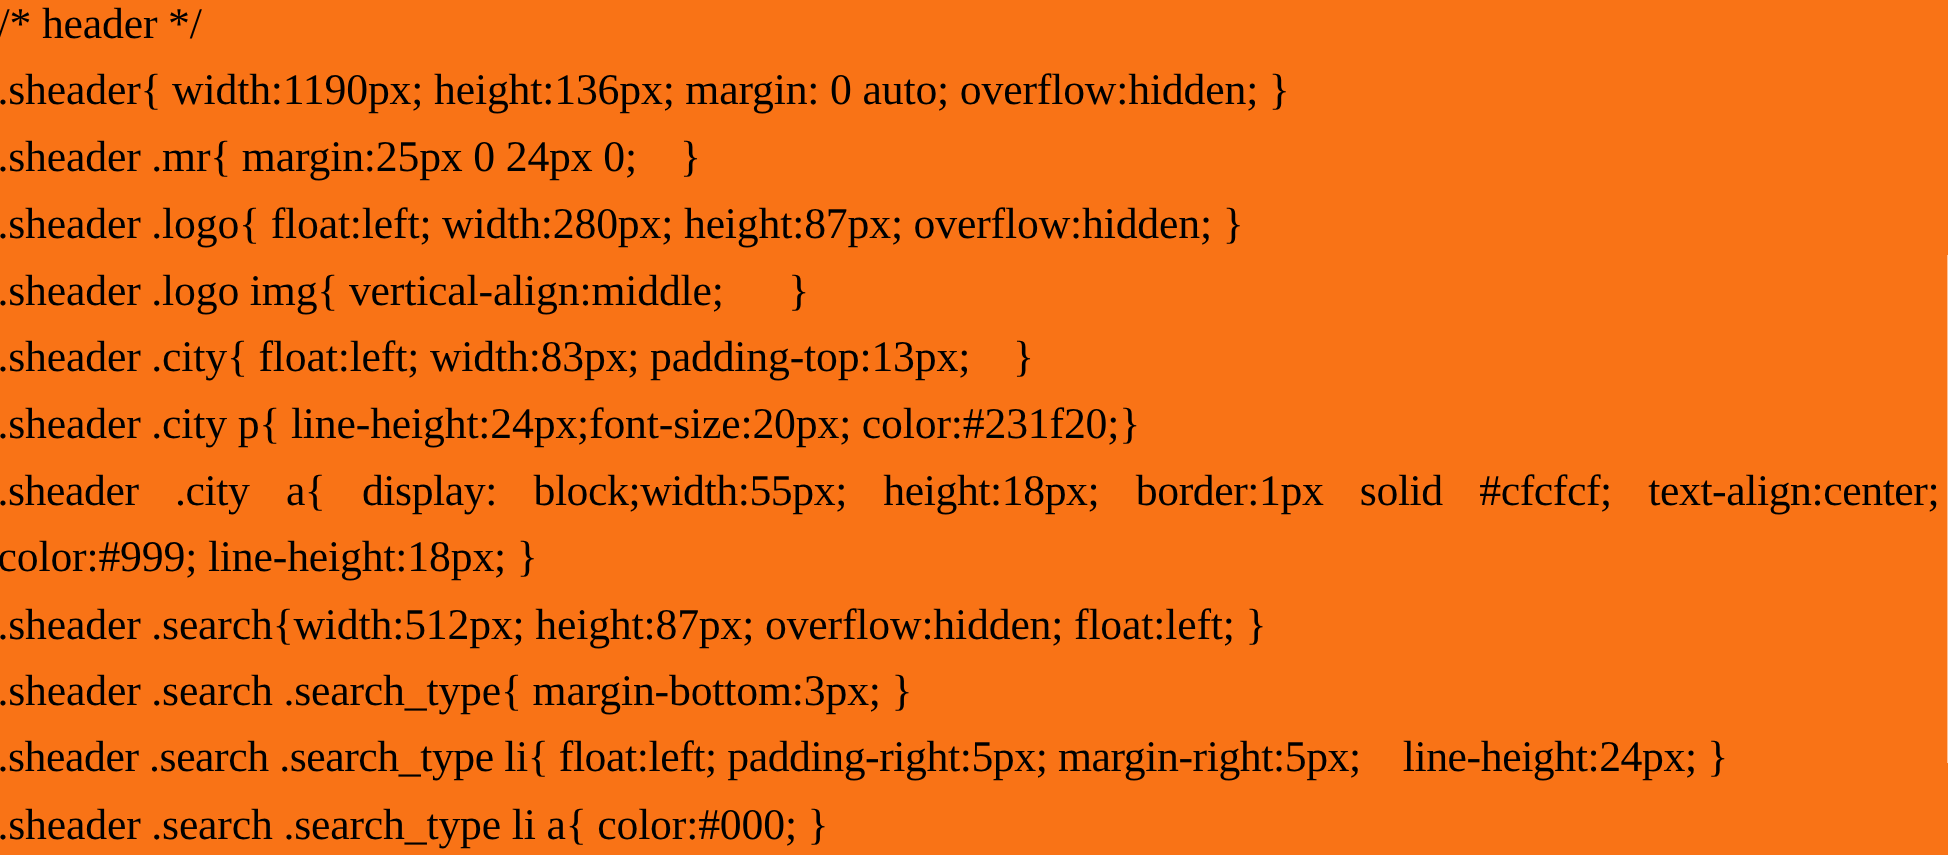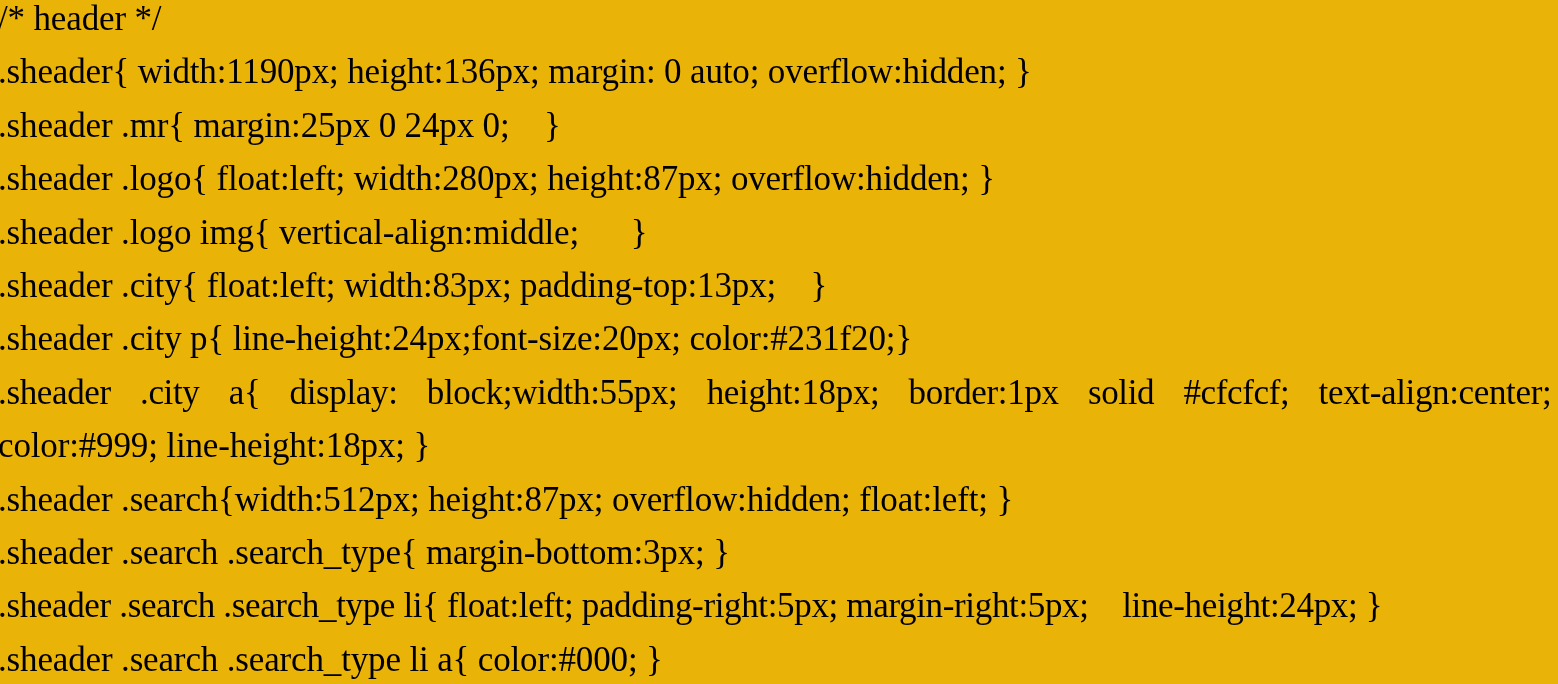--- a/index.html
+++ b/index.html
@@ -5,21 +5,21 @@
 <style>
   html, body {
     margin: 0;
     padding: 0;
     background: #ffffff;
   }
   #page {
     position: relative;
     width: 1558px;
     height: 684px;
-    background: #eab308;
+    background: #f97316;
     overflow: hidden;
     font-family: "Liberation Serif", "DejaVu Serif", serif;
     color: #000000;
   }
   .code-block {
     position: absolute;
     left: -2px;
     top: -8px;
     width: 1562px;
   }

